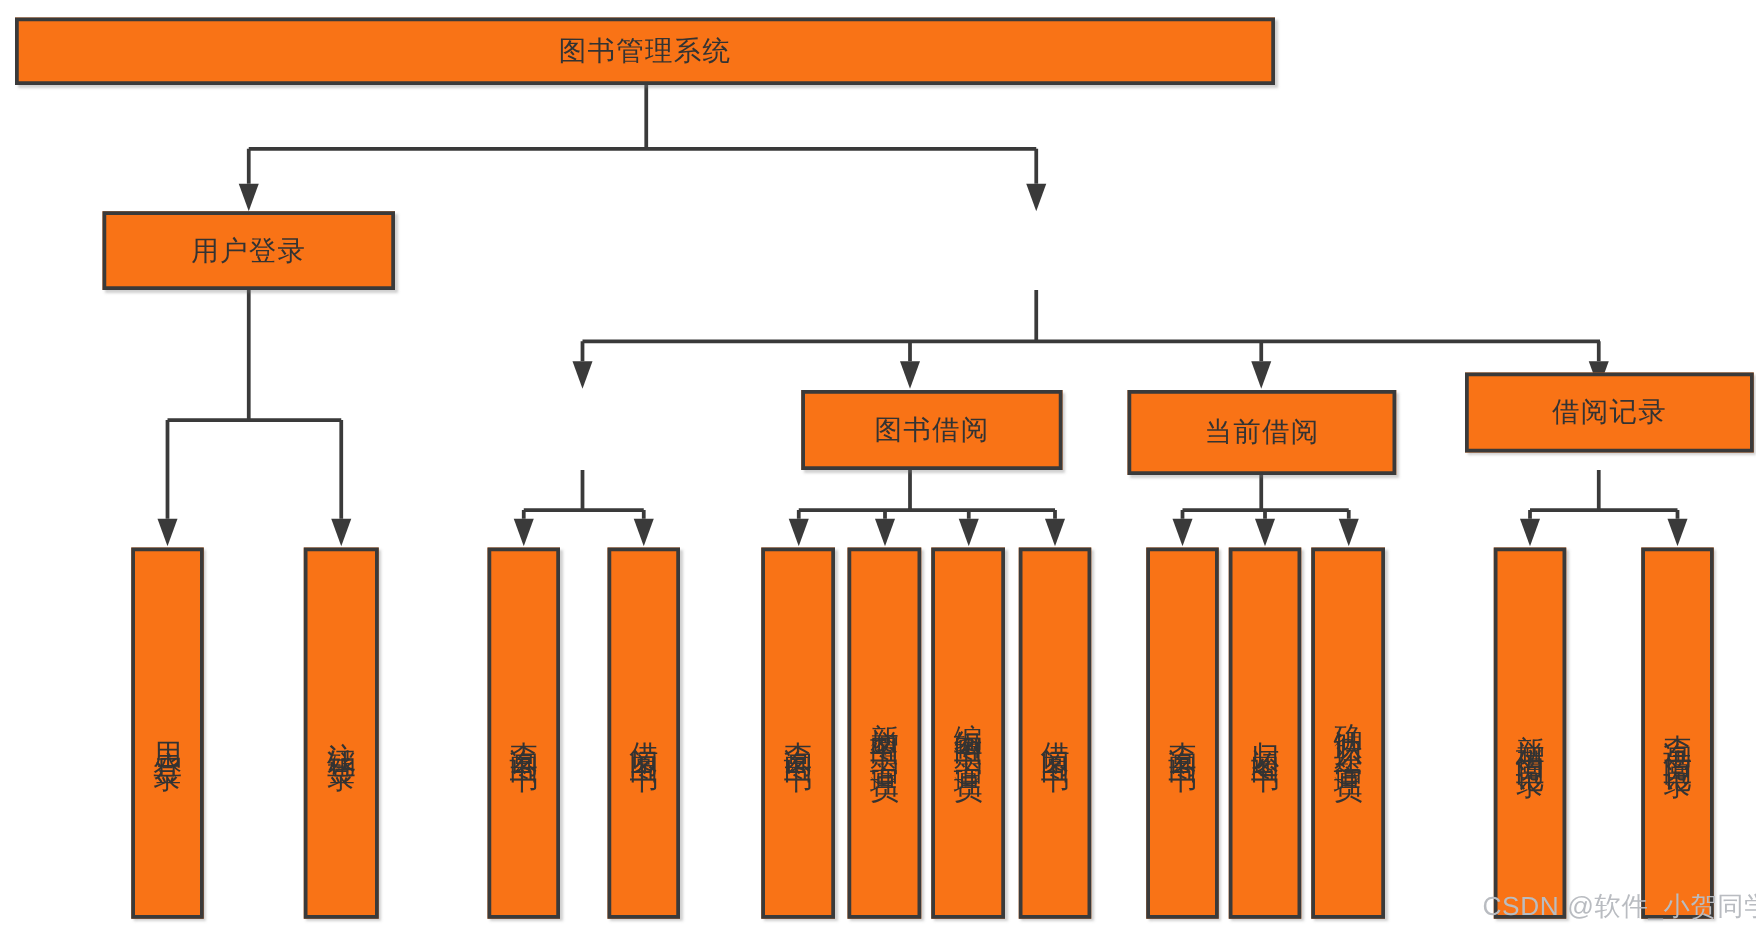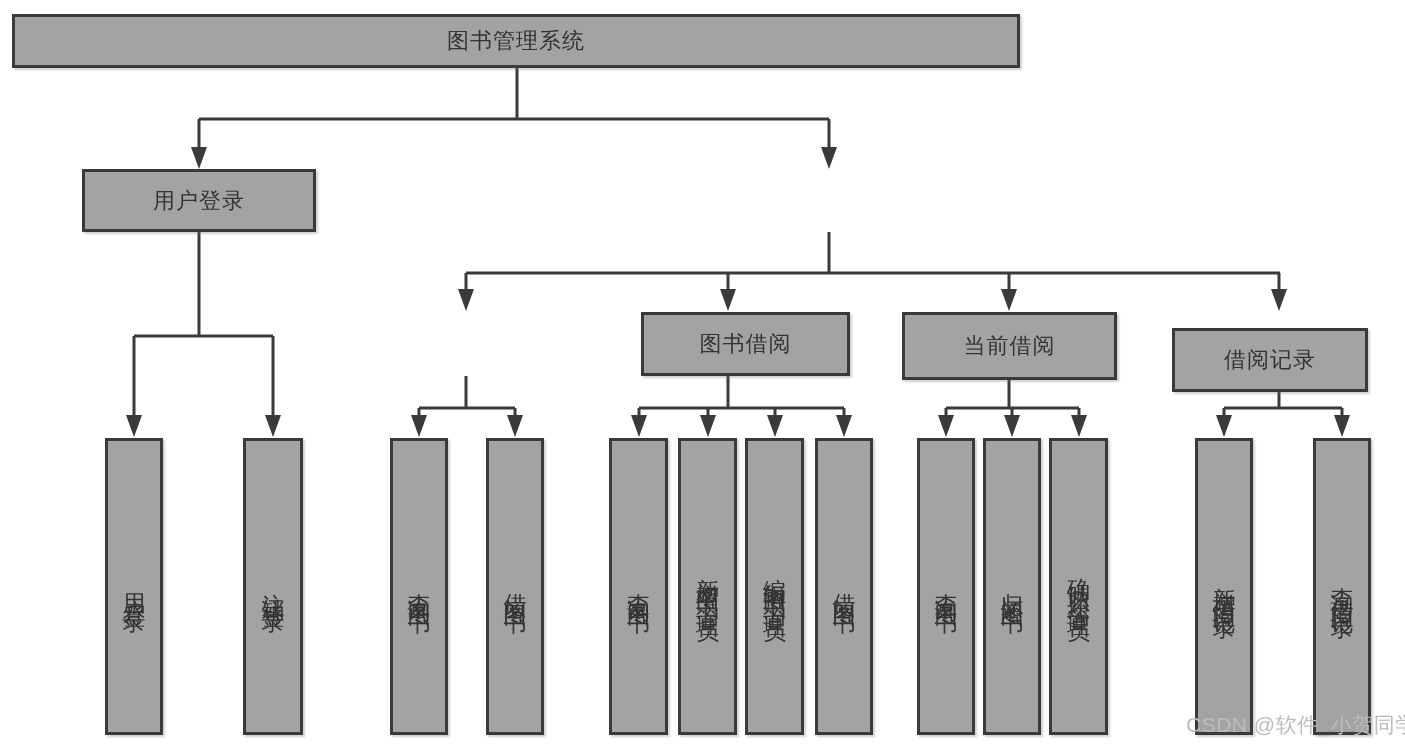--- a/index.html
+++ b/index.html
@@ -8,21 +8,21 @@
     width:1405px;height:747px;
     background:#ffffff;
     font-family:"Liberation Sans", sans-serif;
     overflow:hidden;
   }
   .connectors{position:absolute;left:0;top:0;z-index:1;}
   .connectors path{stroke:#3a3a3a;stroke-width:3;fill:none;}
   .connectors polygon{fill:#3a3a3a;stroke:none;}
   .node{
     position:absolute;
-    background:#a3a3a3;
+    background:#f97316;
     border:3px solid #3a3a3a;
     box-sizing:border-box;
     display:flex;align-items:center;justify-content:center;
     color:#333333;
     z-index:2;
     box-shadow:2px 2px 2px rgba(120,120,120,0.35);
   }
   .node.h .lbl{
     font-size:22px;
     letter-spacing:1px;
@@ -93,21 +93,21 @@
   <div class="node h" style="left:82px;top:169px;width:234px;height:63px">
     <span class="lbl">用户登录</span>
   </div>
 
   <div class="node h" style="left:641px;top:312px;width:209px;height:64px">
     <span class="lbl">图书借阅</span>
   </div>
   <div class="node h" style="left:902px;top:312px;width:215px;height:68px">
     <span class="lbl">当前借阅</span>
   </div>
-  <div class="node h" style="left:1172px;top:328px;width:196px;height:64px">
+  <div class="node h" style="left:1172px;top:298px;width:231px;height:64px">
     <span class="lbl">借阅记录</span>
   </div>
 
   <div class="node v" style="left:105px;top:438px;width:58px;height:297px">
     <span class="lbl">用户登录</span>
   </div>
   <div class="node v" style="left:243px;top:438px;width:60px;height:297px">
     <span class="lbl">注销登录</span>
   </div>
 

